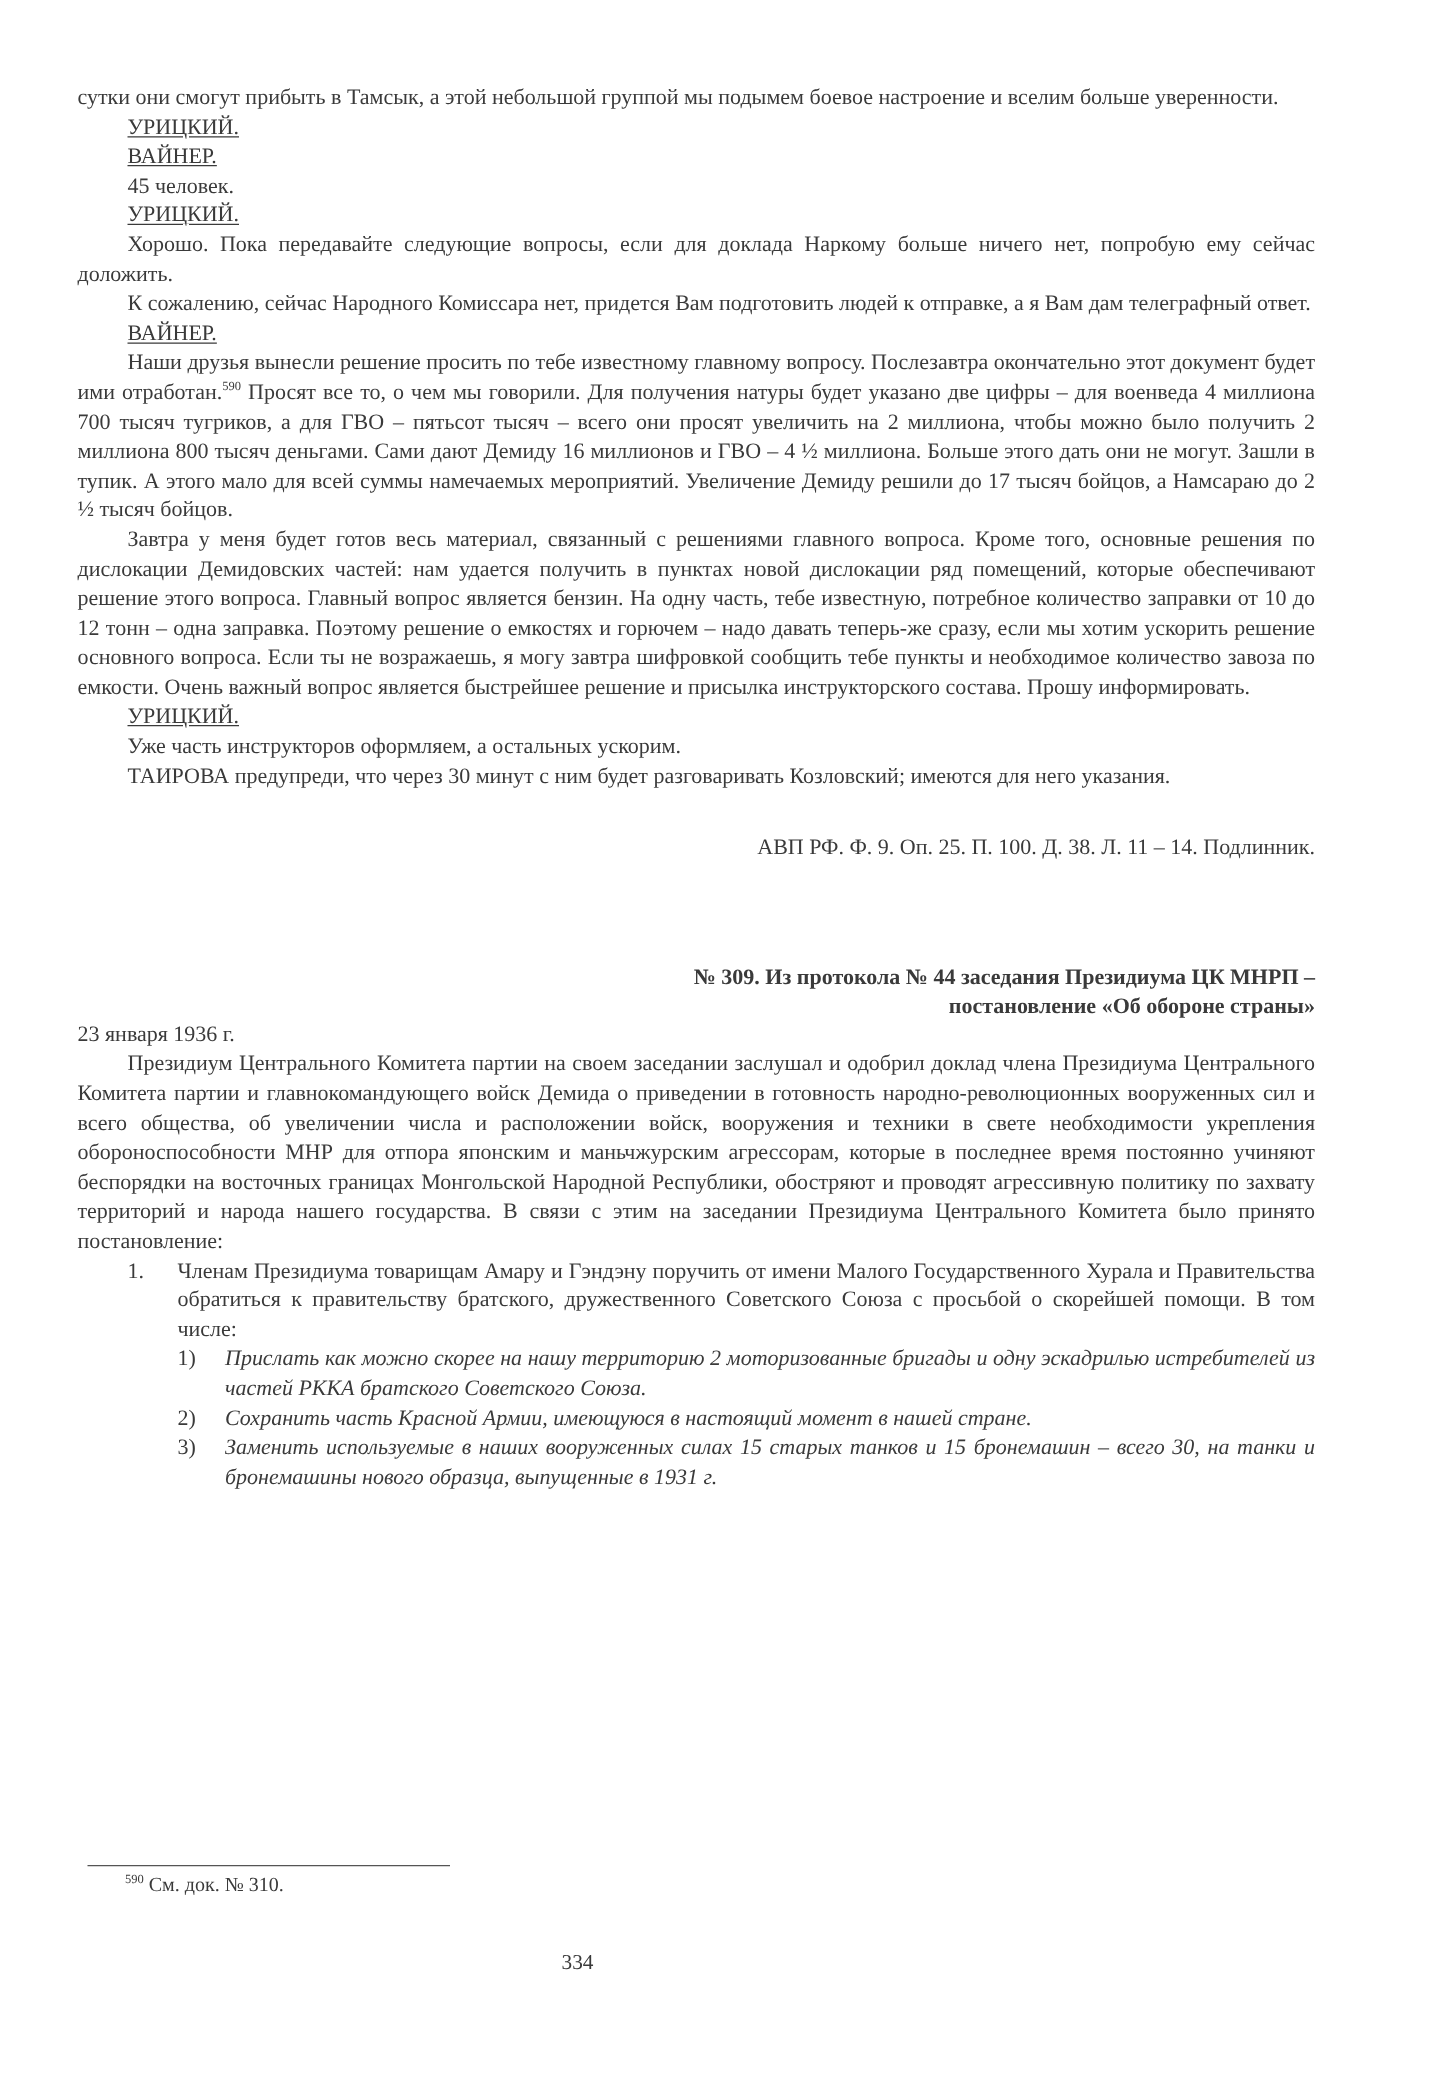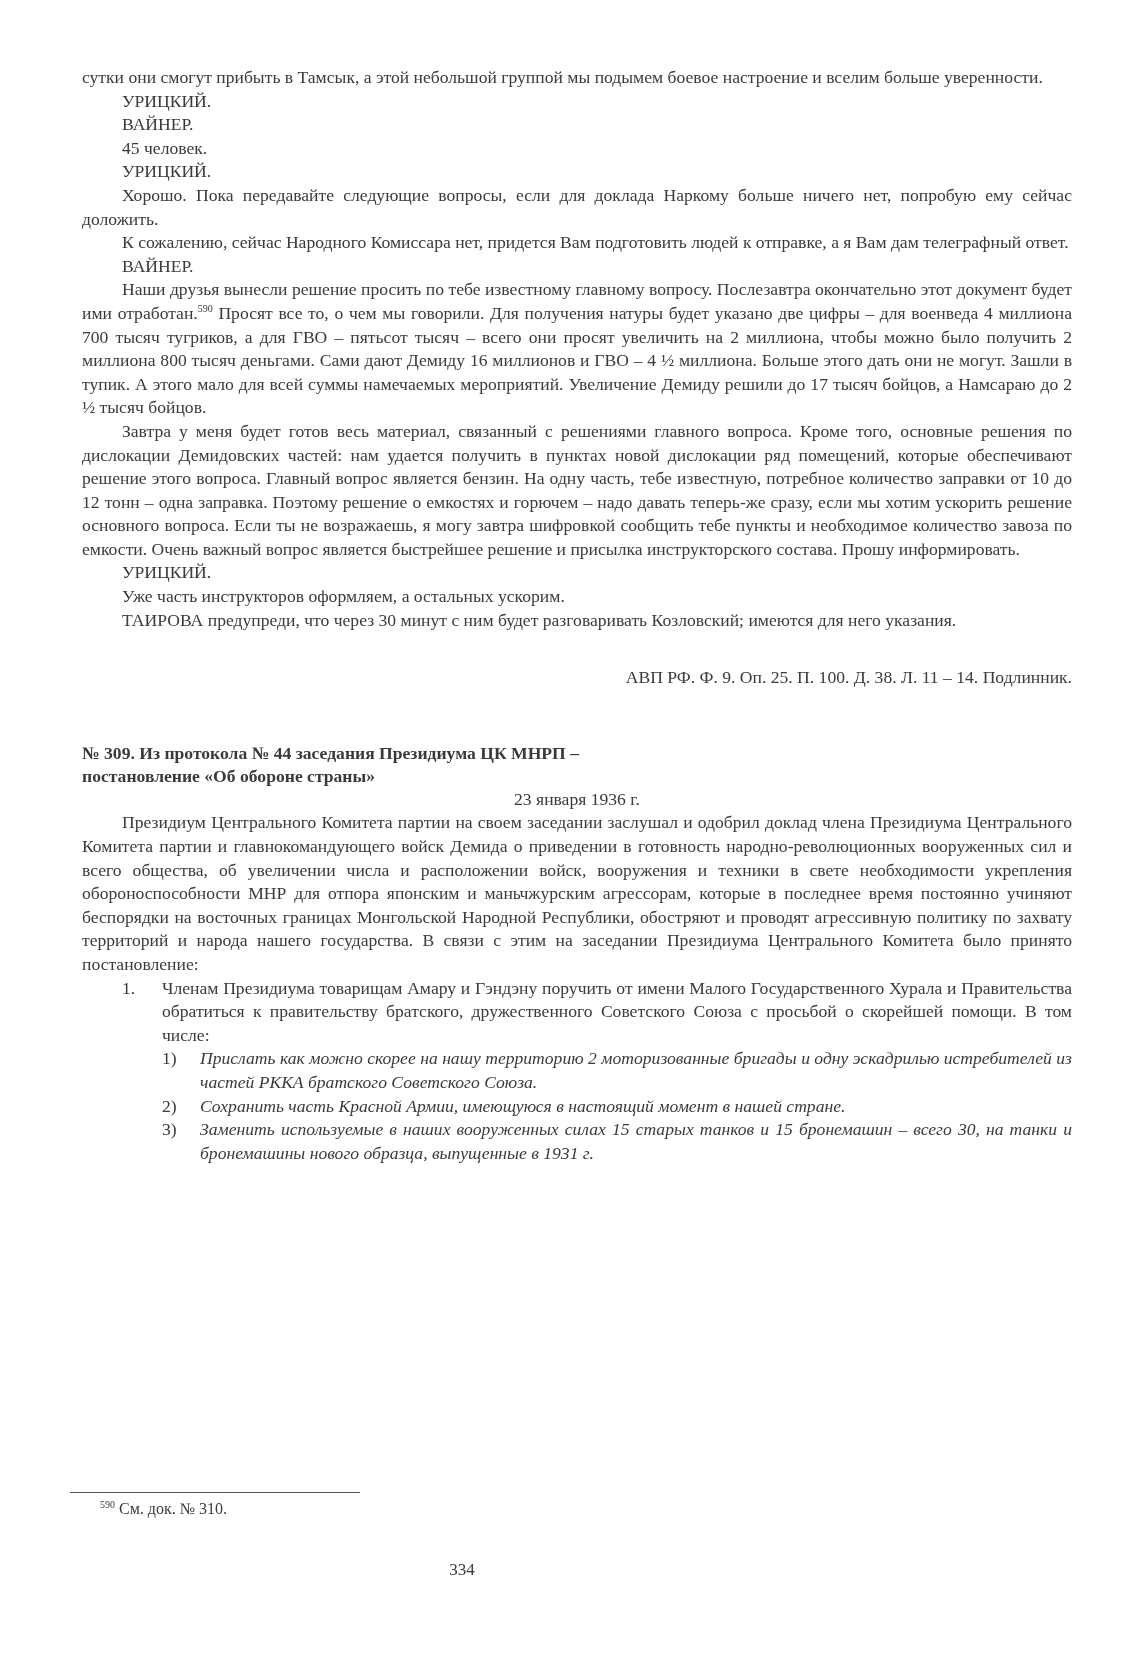--- a/index.html
+++ b/index.html
@@ -1,25 +1,25 @@
 <!DOCTYPE html>
 <html><head>
 <meta charset="utf-8">
 <style>
   html, body { margin: 0; padding: 0; background: #ffffff; }
   body { width: 1146px; height: 1658px; position: relative; overflow: hidden;
          font-family: "Liberation Serif", "DejaVu Serif", serif; color: #3a3a3a; }
-  .page { position: absolute; left: 82px; top: 66px; width: 990px; font-size: 17.6px; line-height: 23.6px; }
+  .page { position: absolute; left: 62px; top: 66px; width: 990px; font-size: 17.6px; line-height: 23.6px; }
   p { margin: 0; text-align: justify; }
   .ind { text-indent: 40px; }
-  .speaker { padding-left: 40px; text-underline-offset: 2px; }
+  .speaker { padding-left: 40px; text-decoration: underline; text-underline-offset: 2px; }
   .sig { padding-left: 40px; font-style: italic; }
   .archive { text-align: right; margin-top: 34px; }
-  .doc-title { text-align: left; font-weight: bold; margin-top: 52px; line-height: 23px; }
-  .date { text-align: center; }
+  .doc-title { text-align: right; font-weight: bold; margin-top: 80px; line-height: 23px; }
+  .date { text-align: left; }
   .item { display: flex; }
   .item .num { width: 40px; flex: 0 0 40px; padding-left: 40px; }
   .item .txt { flex: 1; text-align: justify; }
   .sub { display: flex; }
   .sub .num { flex: 0 0 38px; padding-left: 40px; }
   .sub .txt { flex: 1; text-align: justify; font-style: italic; }
   sup { font-size: 10px; line-height: 0; vertical-align: super; }
   .fn-rule { position: absolute; left: 70px; top: 1492px; width: 290px; border-top: 1px solid #555; }
   .footnote { position: absolute; left: 100px; top: 1500px; font-size: 16px; }
   .pagenum { position: absolute; left: 0; width: 924px; top: 1560px; text-align: center; font-size: 17px; }

